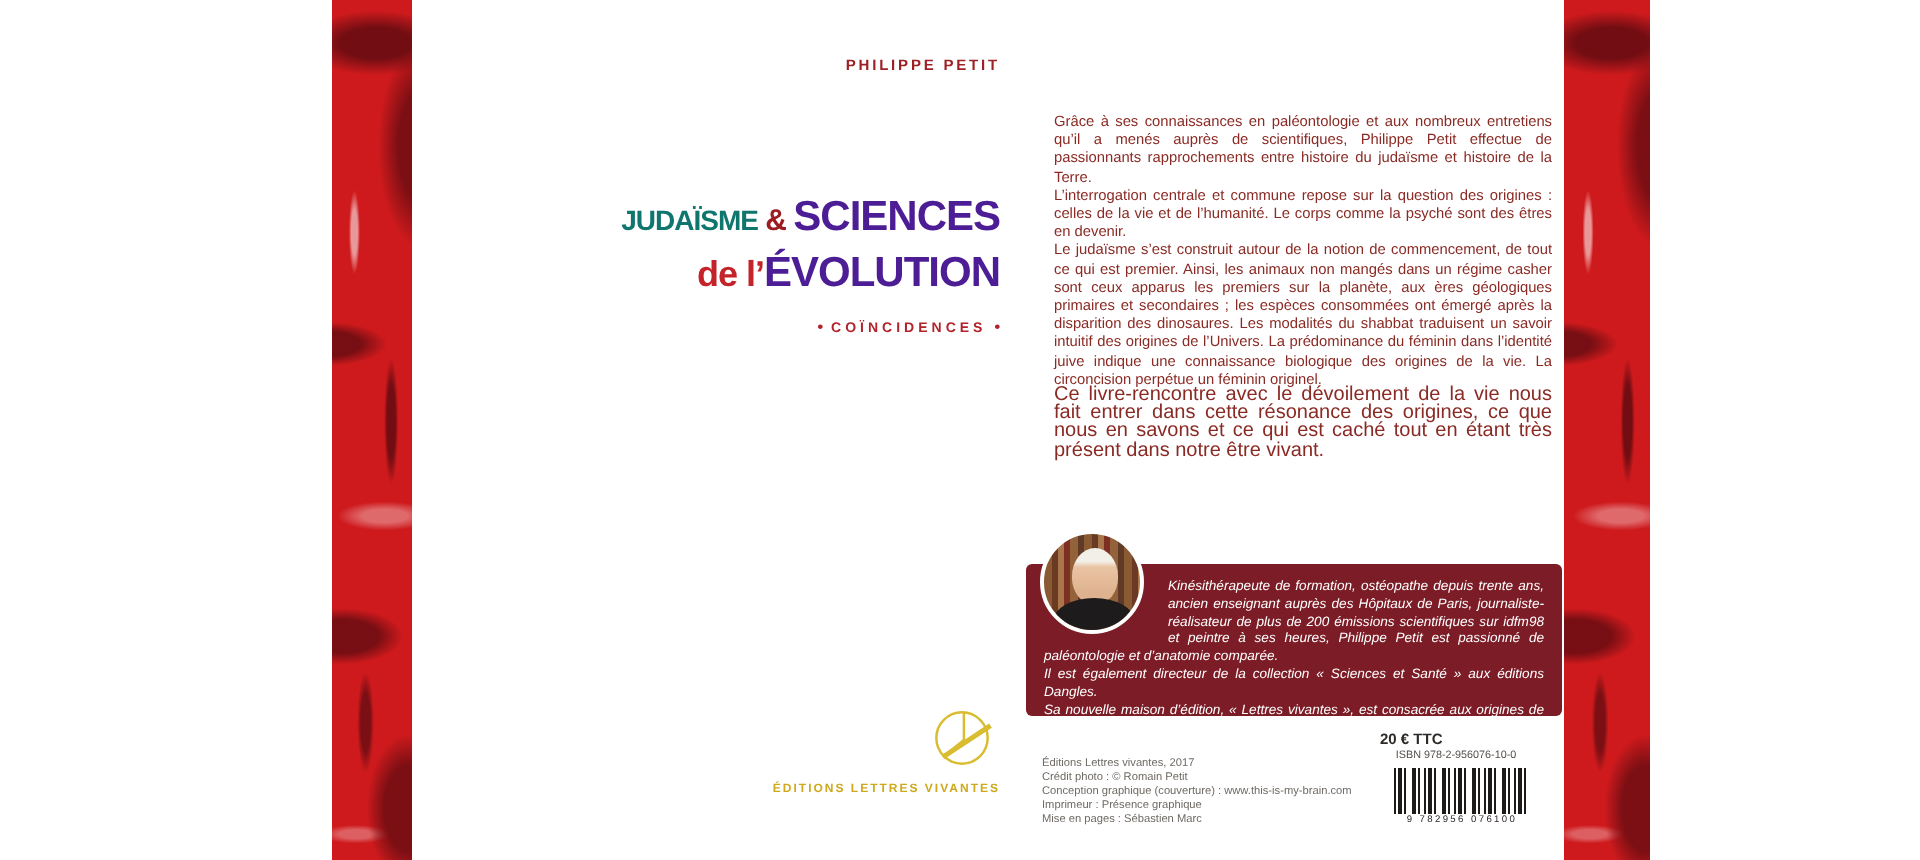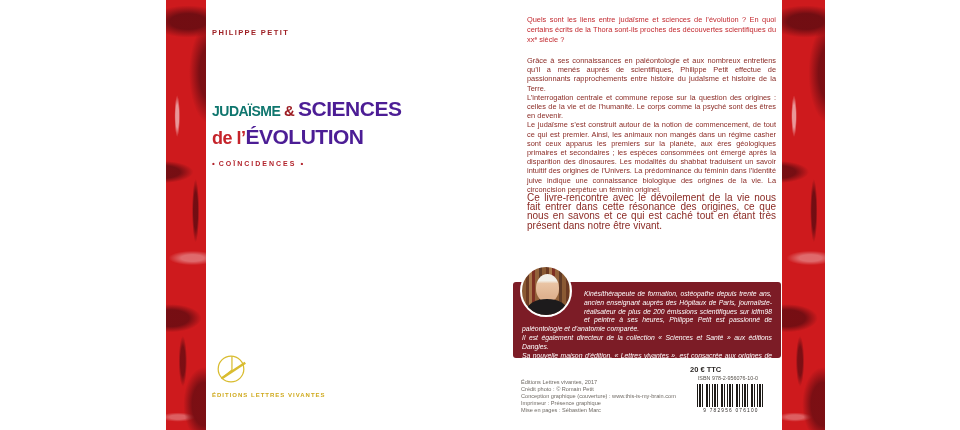--- a/index.html
+++ b/index.html
@@ -19,21 +19,21 @@
       radial-gradient(ellipse 40px 12px at 66% 60%, rgba(255,255,255,.35) 0 28%, transparent 60%),
       radial-gradient(ellipse 48px 22px at 12% 74%, rgba(109,13,18,.9) 0 38%, transparent 64%),
       radial-gradient(ellipse 6px 36px at 42% 84%, rgba(109,13,18,.85) 0 40%, transparent 70%),
       radial-gradient(ellipse 34px 60px at 96% 94%, rgba(109,13,18,.85) 0 36%, transparent 62%),
       radial-gradient(ellipse 30px 8px at 30% 97%, rgba(255,255,255,.3) 0 28%, transparent 58%);
   }
   #band-left{left:166px;width:40px;}
   #band-right{left:782px;width:43px;}
 
   
-  .front-col{position:absolute;left:166px;width:334px;text-align:left;margin-left:46px;}
+  .front-col{position:absolute;left:166px;width:334px;text-align:right;}
   #author-name{top:28px;font-size:7.5px;font-weight:bold;letter-spacing:1.4px;color:#9e2025;}
   #title-block{top:96px;}
   .title-line{line-height:26px;font-weight:bold;letter-spacing:-0.5px;white-space:nowrap;}
   .t-dark{color:#0f766e;font-size:14px;}
   .t-amp{color:#9c1c22;font-size:15px;}
   .t-bright{color:#4c1d95;font-size:21px;}
   .t-small{color:#c5232a;font-size:18px;text-transform:none;}
   #subtitle-line{margin-top:7px;font-size:7px;font-weight:bold;letter-spacing:2px;color:#b2232b;}
   #subtitle-line .dot{font-size:8px;letter-spacing:0;}
   #publisher-logo{top:350px;}
@@ -97,21 +97,20 @@
 
   <div id="publisher-logo" class="front-col">
     <svg width="38" height="38" viewBox="0 0 40 40">
       <circle cx="20" cy="20" r="13.5" fill="none" stroke="#d9bc2f" stroke-width="1.3"></circle>
       <path d="M21 6.5 L21 21 L10 30" fill="none" stroke="#d9bc2f" stroke-width="1.3"></path>
       <path d="M10 30 L35 13.5" fill="none" stroke="#d9bc2f" stroke-width="2.6"></path>
     </svg>
   </div>
   <div id="publisher-name" class="front-col">ÉDITIONS LETTRES VIVANTES</div>
 
-  <div id="intro-para" class="back-text">Quels sont les liens entre judaïsme et sciences de l’évolution ? En quoi certains écrits de la Thora sont-ils proches des découvertes scientifiques du xxᵉ siècle ?</div>
 
   <div id="body-block-1" class="back-text">
     <div>Grâce à ses connaissances en paléontologie et aux nombreux entretiens qu’il a menés auprès de scientifiques, Philippe Petit effectue de passionnants rapprochements entre histoire du judaïsme et histoire de la Terre.</div>
     <div>L’interrogation centrale et commune repose sur la question des origines : celles de la vie et de l’humanité. Le corps comme la psyché sont des êtres en devenir.</div>
     <div>Le judaïsme s’est construit autour de la notion de commencement, de tout ce qui est premier. Ainsi, les animaux non mangés dans un régime casher sont ceux apparus les premiers sur la planète, aux ères géologiques primaires et secondaires ; les espèces consommées ont émergé après la disparition des dinosaures. Les modalités du shabbat traduisent un savoir intuitif des origines de l’Univers. La prédominance du féminin dans l’identité juive indique une connaissance biologique des origines de la vie. La circoncision perpétue un féminin originel.</div>
   </div>
 
   <div id="body-block-2" class="back-text">
     <div>Ce livre-rencontre avec le dévoilement de la vie nous fait entrer dans cette résonance des origines, ce que nous en savons et ce qui est caché tout en étant très présent dans notre être vivant.</div>
   </div>

